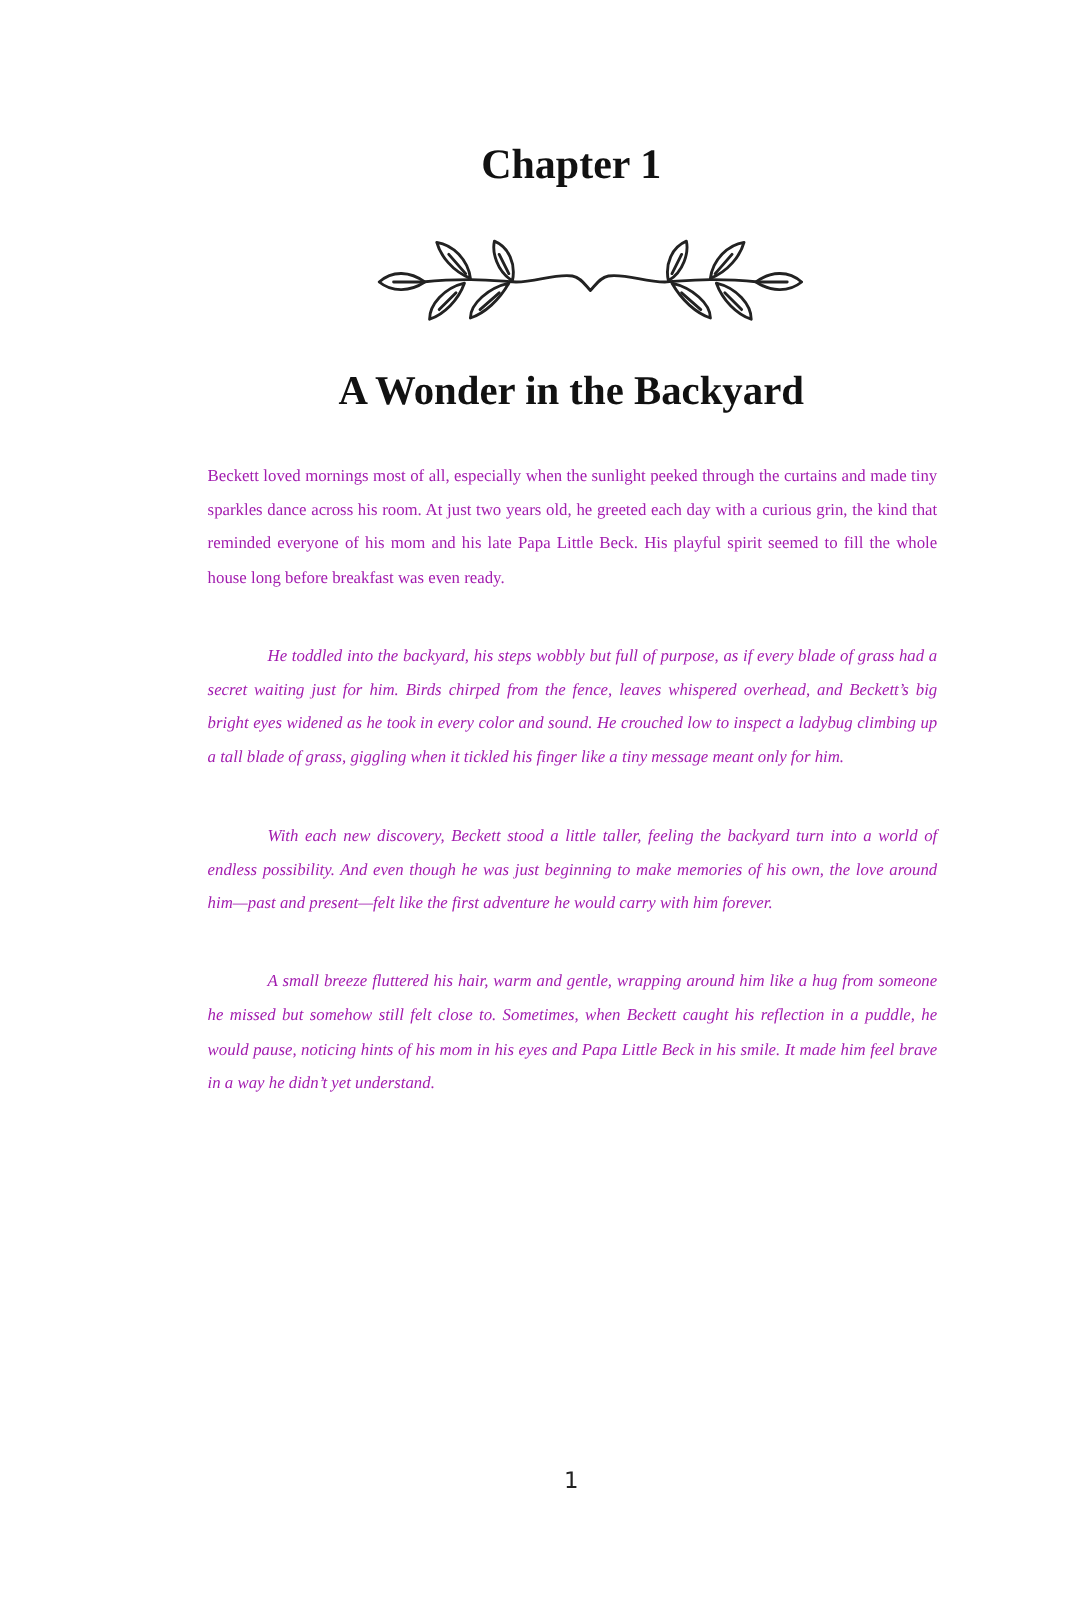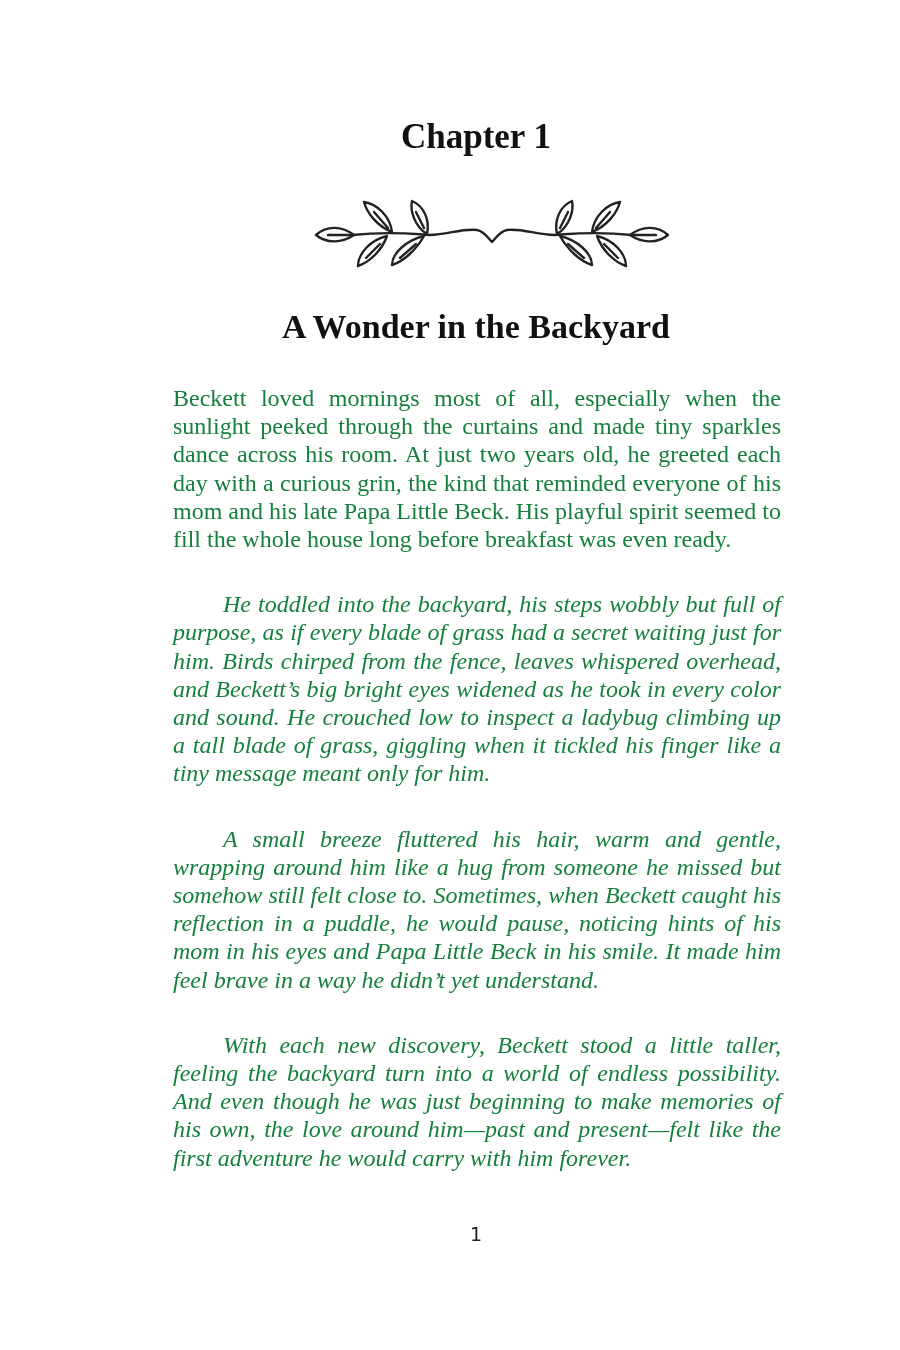--- a/index.html
+++ b/index.html
@@ -11,22 +11,22 @@
       font-size: 35px; line-height: 46px; color: #111;
     }
     .ornament { position: absolute; left: 312px; top: 198px; width: 360px; height: 72px; }
     .chapter-title {
       position: absolute; left: 0; width: 952px; top: 304px;
       text-align: center; font-family: "Liberation Serif", serif; font-weight: bold;
       font-size: 34px; line-height: 46px; color: #111;
     }
     .body-text {
       position: absolute; left: 173px; width: 608px; top: 384px;
-      font-family: "Liberation Serif", serif; font-size: 24px; line-height: 28.2px;
-      color: #15803d;
+      font-family: "Liberation Serif", serif; font-size: 14px; line-height: 28.2px;
+      color: #a21caf;
     }
     .para { margin: 0 0 37px 0; text-align: justify; }
     .para.indent { text-indent: 50px; font-style: italic; }
     .page-number {
       position: absolute; left: 0; width: 952px; top: 1221px; text-align: center;
       font-family: "DejaVu Sans", sans-serif; font-size: 19px; line-height: 26px; color: #222;
     }
   </style>
 </head>
 <body>
@@ -63,18 +63,18 @@
     <path d="M292 46 L 306 60"></path>
     <path d="M248 38 C 256 52, 268 63, 280 67 C 280 55, 265 42, 248 38 Z"></path>
     <path d="M256 46 L 272 60"></path>
   </svg>
 
   <div class="chapter-title">A Wonder in the Backyard</div>
 
   <div class="body-text">
     <p class="para">Beckett loved mornings most of all, especially when the sunlight peeked through the curtains and made tiny sparkles dance across his room. At just two years old, he greeted each day with a curious grin, the kind that reminded everyone of his mom and his late Papa Little Beck. His playful spirit seemed to fill the whole house long before breakfast was even ready.</p>
     <p class="para indent">He toddled into the backyard, his steps wobbly but full of purpose, as if every blade of grass had a secret waiting just for him. Birds chirped from the fence, leaves whispered overhead, and Beckett’s big bright eyes widened as he took in every color and sound. He crouched low to inspect a ladybug climbing up a tall blade of grass, giggling when it tickled his finger like a tiny message meant only for him.</p>
+    <p class="para indent">With each new discovery, Beckett stood a little taller, feeling the backyard turn into a world of endless possibility. And even though he was just beginning to make memories of his own, the love around him—past and present—felt like the first adventure he would carry with him forever.</p>
     <p class="para indent">A small breeze fluttered his hair, warm and gentle, wrapping around him like a hug from someone he missed but somehow still felt close to. Sometimes, when Beckett caught his reflection in a puddle, he would pause, noticing hints of his mom in his eyes and Papa Little Beck in his smile. It made him feel brave in a way he didn’t yet understand.</p>
-    <p class="para indent">With each new discovery, Beckett stood a little taller, feeling the backyard turn into a world of endless possibility. And even though he was just beginning to make memories of his own, the love around him—past and present—felt like the first adventure he would carry with him forever.</p>
   </div>
 
   <div class="page-number">1</div>
 </div>
 
 </body></html>

